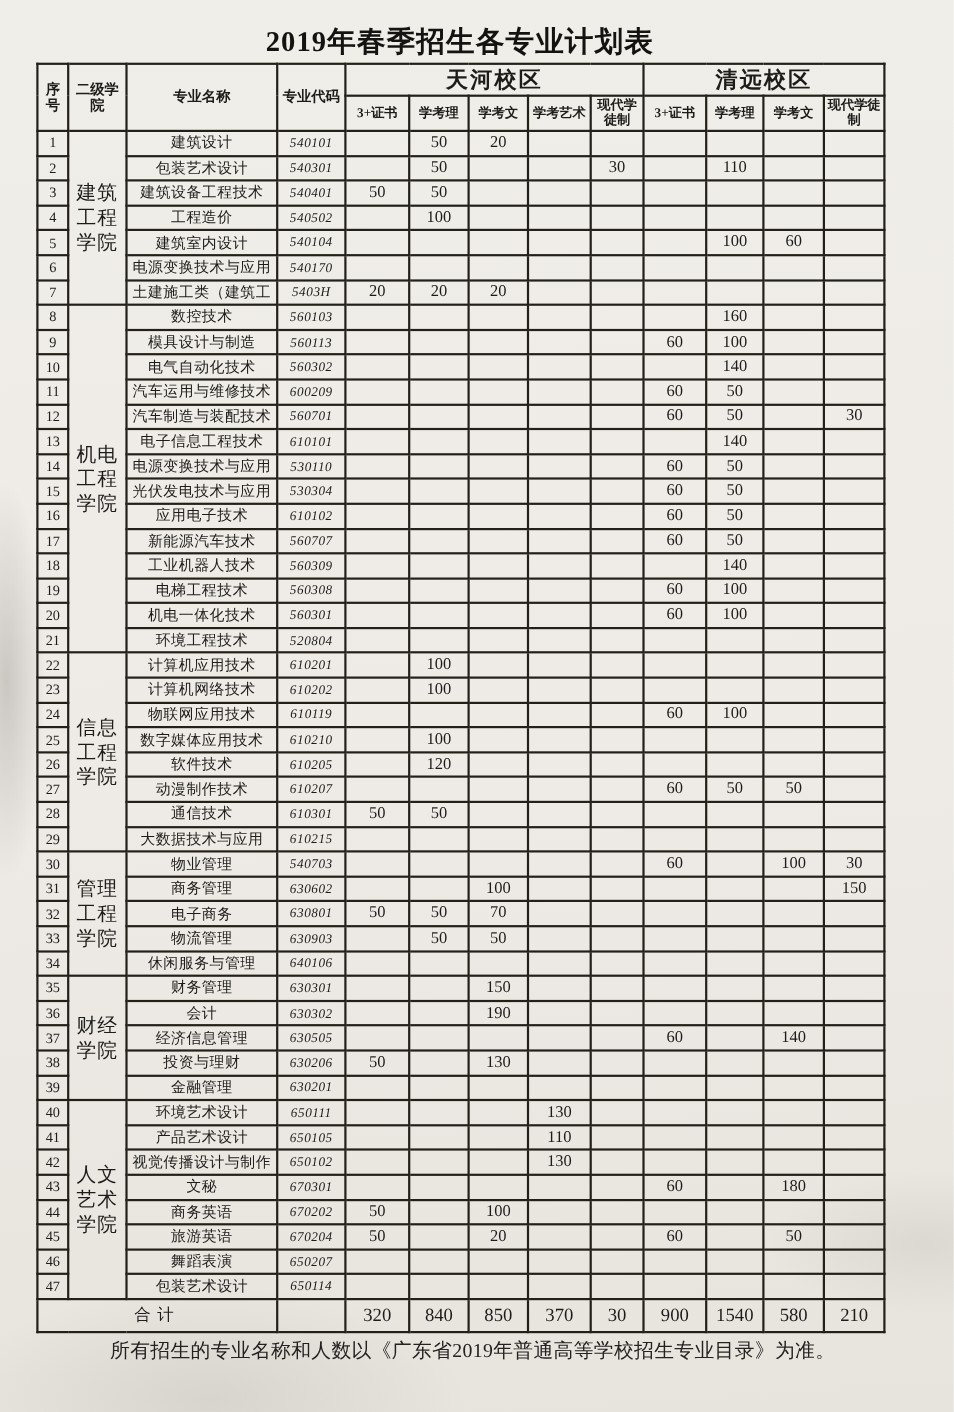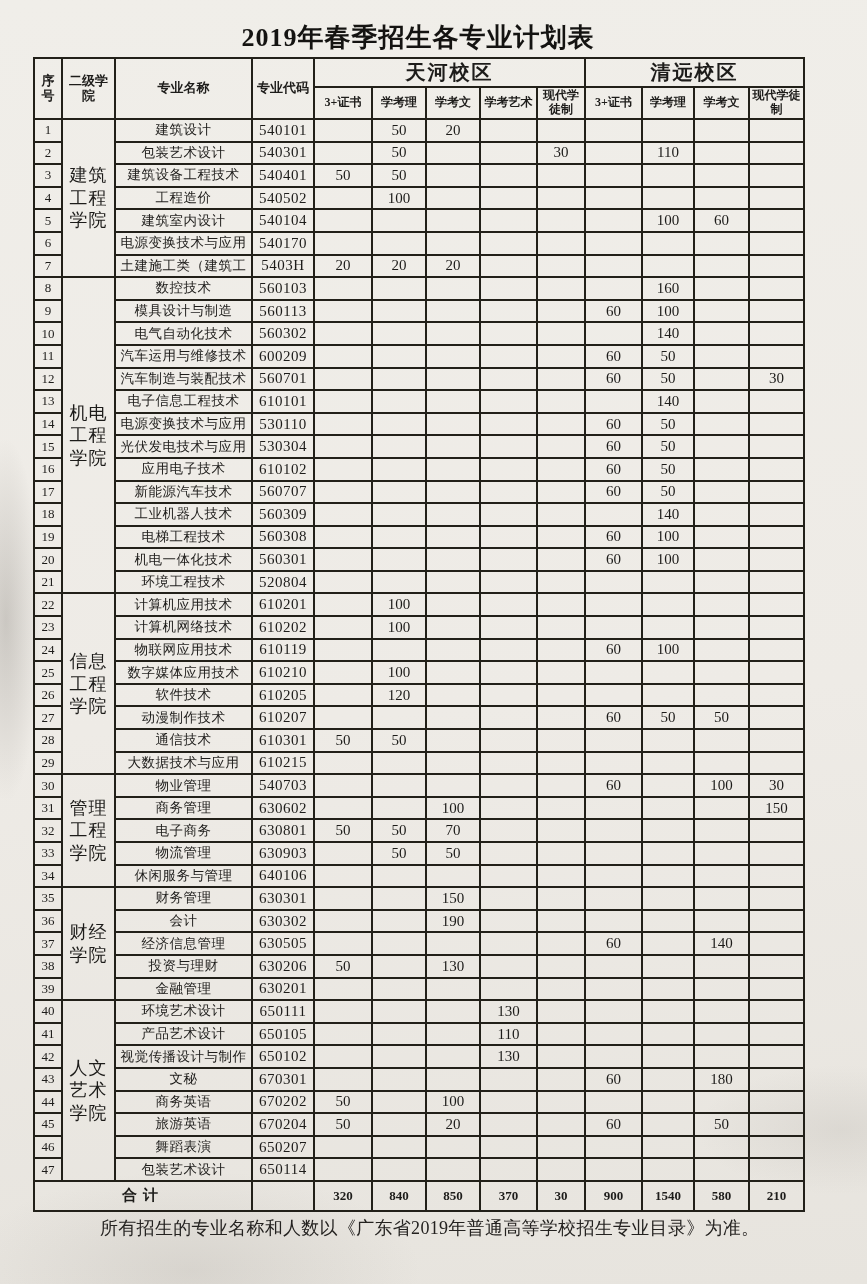--- a/index.html
+++ b/index.html
@@ -32,27 +32,27 @@
     color:#1d1c1a;
   }
   table.plan{border:1px solid #f9a8d4;}
   thead tr.r1{height:28px;}
   thead tr.r2{height:32px;padding-left:20px;}
   thead th{font-weight:bold;background:transparent;}
   th.campus{font-size:20px;letter-spacing:2px;}
   th.small{font-size:12px;line-height:1.15;padding:0 1px;font-weight:bold;}
   th.lbl{font-size:13px;line-height:1.15;font-weight:bold;}
   tbody tr{height:22.6px;}
-  tfoot tr{height:30px;font-weight:bold;}
+  tfoot tr{height:30px;}
   td.c-seq{font-size:13px;}
   td.c-college{font-size:18px;line-height:1.25;letter-spacing:1px;padding:0 4px;}
   td.c-major{text-align:left;font-size:13.5px;padding-left:5px;letter-spacing:.5px;white-space:nowrap;margin-left:19px;}
-  td.c-code{font-size:15px;letter-spacing:.5px;}
+  td.c-code{font-size:12px;letter-spacing:.5px;font-style:italic;}
   td.c-val{font-size:15px;}
-  tfoot td{font-size:13px;}
+  tfoot td{font-size:17px;}
   tfoot td.t-label{font-size:15px;letter-spacing:6px;}
   .footnote{
     position:absolute;top:1216px;left:100px;width:700px;
     margin:0;font-size:18px;letter-spacing:.3px;color:#242220;
   }
 </style>
 </head>
 <body>
 
 <div class="page">

